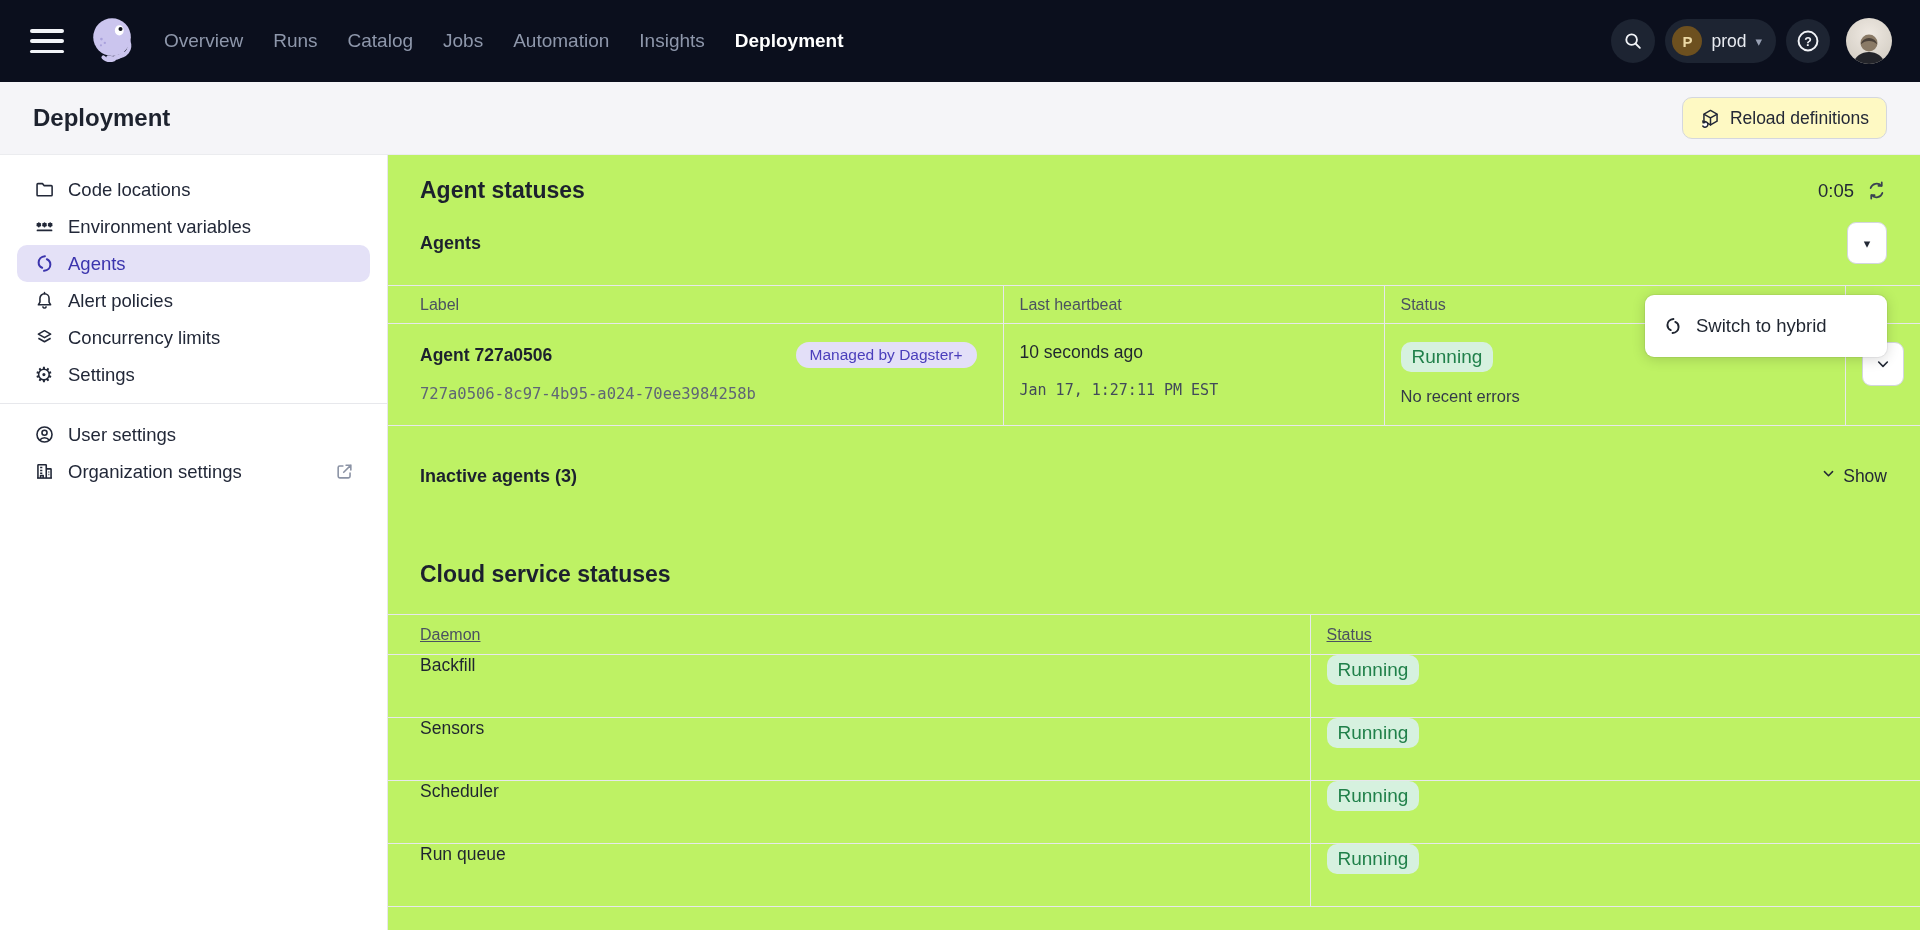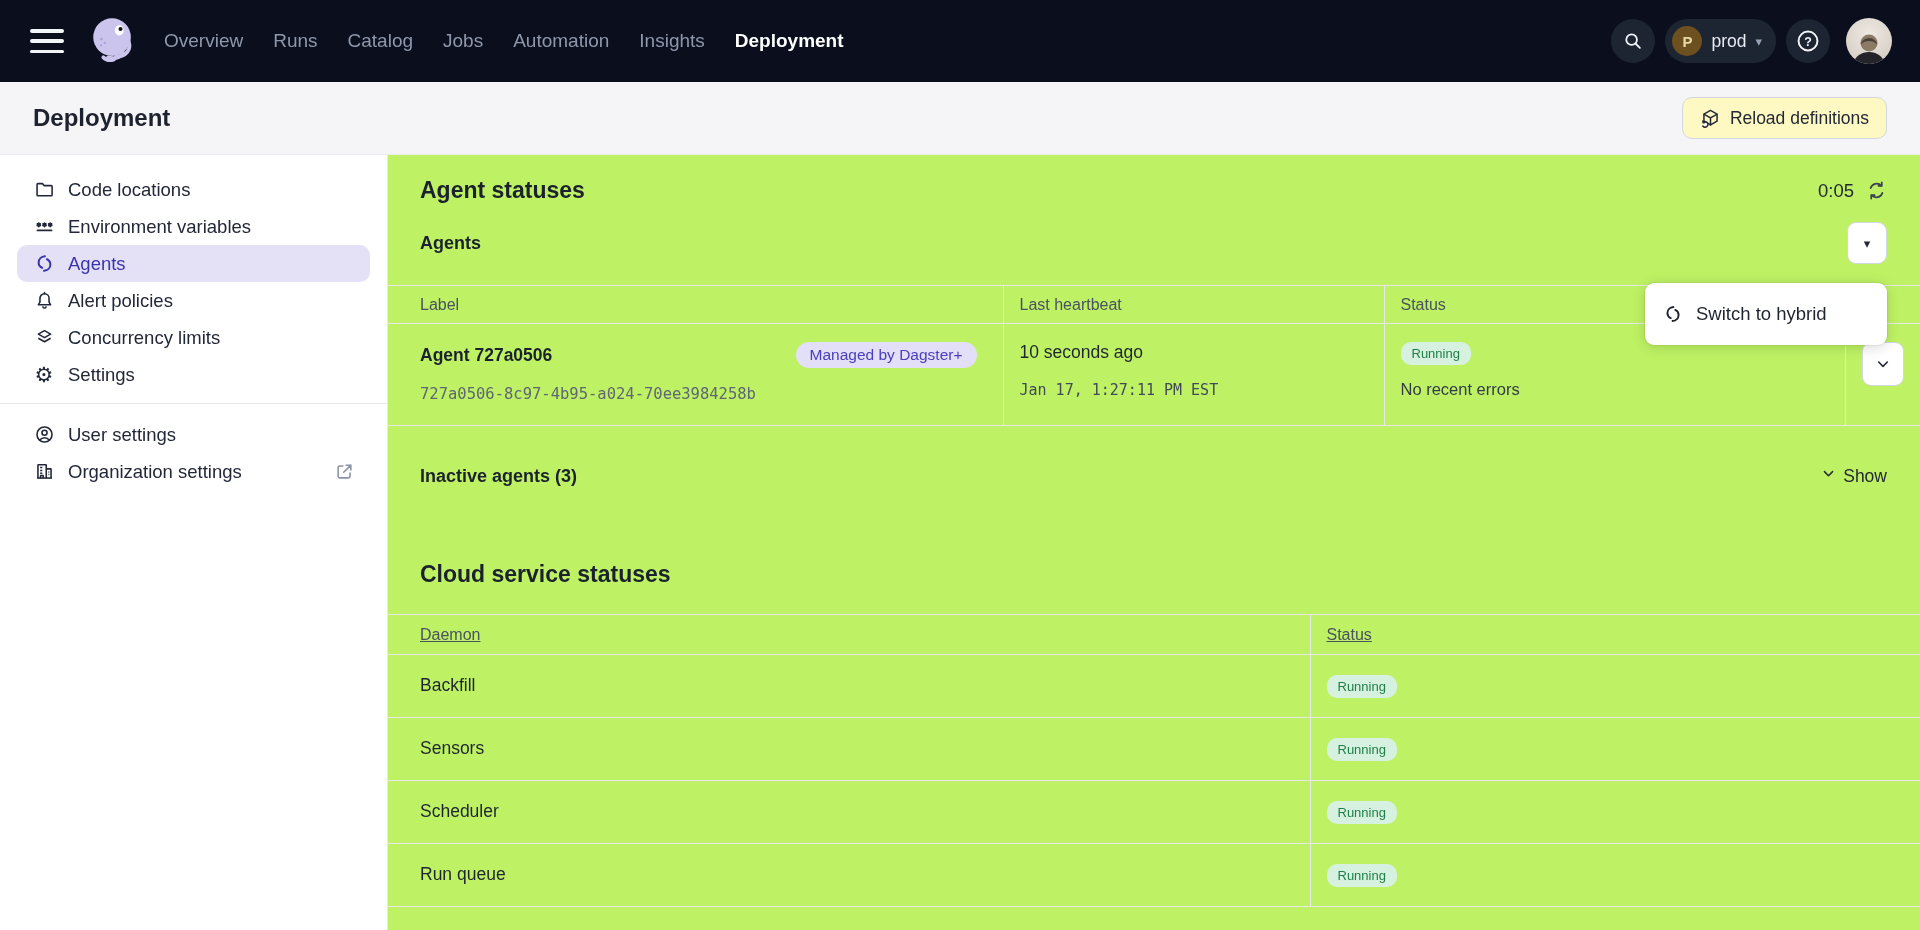--- a/index.html
+++ b/index.html
@@ -57,36 +57,36 @@
   th.first, td.first { padding-left:32px; }
   th.divided, td.divided { border-right:1px solid #e7e8ec; }
   .agents-table td { height:102px; }
   .label-line { display:flex; align-items:center; }
   .agent-name { font-size:17.5px; font-weight:700; color:#1c212e; }
   .badge-purple { margin-left:auto; margin-right:10px; background:#e3dff8; color:#4a3ebb; font-size:15.5px; padding:4px 14px; border-radius:18px; white-space:nowrap;text-align:center; }
   .mono { font-family:"DejaVu Sans Mono", monospace; }
   .agent-id { margin-top:17px; font-size:15.5px; color:#5f6675; }
   .hb-rel { font-size:17.5px; color:#1f2530; }
   .hb-time { margin-top:18px; font-size:15px; color:#424a5a; }
-  .badge-green { display:inline-block; background:#d6f1df; color:#20804a; font-size:13px; padding:4px 11px; border-radius:10px; }
+  .badge-green { display:inline-block; background:#d6f1df; color:#20804a; font-size:19px; padding:4px 11px; border-radius:10px; }
   .status-note { margin-top:15px; font-size:16.5px; color:#333a48; }
   .row-action { text-align:center; padding:18px 0 0 0; }
   .chev-btn { width:42px; height:44px; margin:0 auto; background:#fff; border:1px solid #d2d6de; border-radius:9px; display:flex; align-items:center; justify-content:center; cursor:pointer; color:#232936; }
 
   .inactive-row { display:flex; align-items:center; margin:40px 33px 0 32px; }
   .show-btn { margin-left:auto; display:flex; align-items:flex-start; gap:7px; font-size:17.5px; color:#232936; cursor:pointer; }
 
   .cloud-title { margin:74px 0 0 32px; font-size:23px; font-weight:700; color:#1c212e; }
   .daemon-table { margin-top:26px; }
   .daemon-table th { height:40px;text-decoration:underline; }
-  .daemon-table td { height:63px; padding-top:20px; }
+  .daemon-table td { height:63px; padding-top:0; }
   .daemon-name { font-size:17.5px; color:#1f2530; }
 
   
-  .dropdown-menu { position:absolute; left:1645px; top:283px; width:242px; background:#fff; border-radius:9px; box-shadow:0 2px 14px rgba(0,0,0,.16), 0 0 0 1px rgba(16,22,40,.05); z-index:20; padding:6px 0; }
+  .dropdown-menu { position:absolute; left:1645px; top:295px; width:242px; background:#fff; border-radius:9px; box-shadow:0 2px 14px rgba(0,0,0,.16), 0 0 0 1px rgba(16,22,40,.05); z-index:20; padding:6px 0; }
   .menu-item { display:flex; align-items:center; gap:13px; height:50px; padding:0 18px; font-size:18.5px; color:#1f2530; cursor:pointer; }
   .menu-item .icon { display:flex; color:#1f2530; }
 
   .icon svg { display:block; }
   .gear-glyph { font-size:21px; line-height:1; }
 </style>
 </head>
 <body>
 
 <div class="app">

